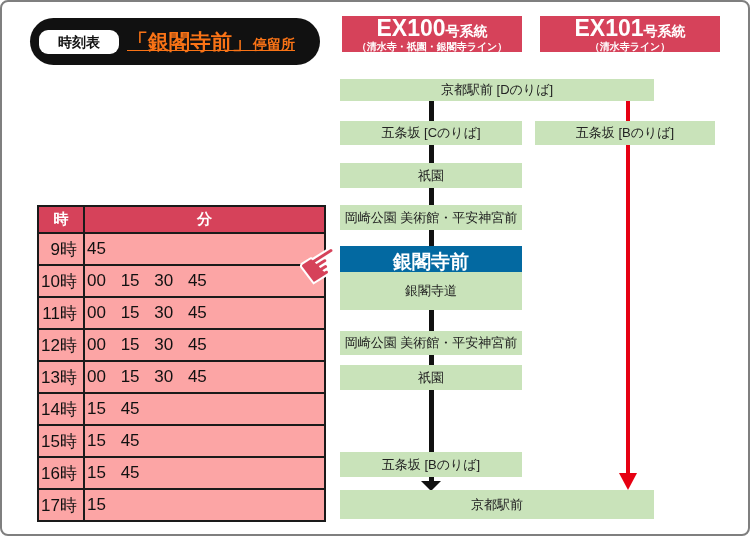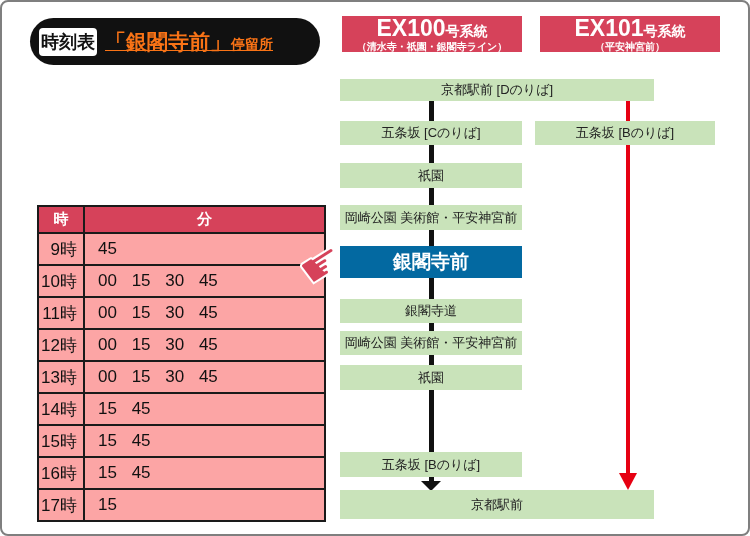--- a/index.html
+++ b/index.html
@@ -26,23 +26,23 @@
     border-radius: 24px;
     display: flex;
     align-items: center;
     padding-left: 9px;
     z-index: 3;
   }
   .title-badge {
     background: #fff;
     color: #111;
     font-weight: bold;
-    font-size: 18px;
-    border-radius: 4px;
-    padding: 5px 2px;
+    font-size: 14px;
+    border-radius: 9px;
+    padding: 5px 19px;
     line-height: 1;
     flex: 0 0 auto;
   }
   .title-text {
     color: #f97316;
     margin-left: 8px;
     white-space: nowrap;
     text-decoration: underline;
   }
   .title-main { font-size: 21px; font-weight: bold; }
@@ -122,21 +122,21 @@
     color: #fff;
     font-size: 19px;
     font-weight: bold;
     text-align: center;
   }
   .r-top    { top: 77px;  height: 22px; }
   .r2       { top: 119px; height: 24px; }
   .r3       { top: 161px; height: 25px; }
   .r4       { top: 203px; height: 25px; }
   .r5       { top: 244px; height: 32px; }
-  .r6       { top: 297px; height: 24px; }
+  .r6       { top: 270px; height: 38px; }
   .r7       { top: 329px; height: 24px; }
   .r8       { top: 363px; height: 25px; }
   .r9       { top: 405px; height: 25px; }
   .r10      { top: 450px; height: 25px; }
   .r-bottom { top: 488px; height: 29px; }
 
   
   .timetable {
     position: absolute;
     left: 35px; top: 203px;
@@ -157,21 +157,21 @@
     text-align: center;
   }
   .timetable td {
     height: 32px;
     font-size: 17px;
     color: #111;
     background: #fca5a5;
   }
   .col-hour { width: 46px; }
   .cell-hour { text-align: right; padding-right: 6px; }
-  .cell-min  { text-align: left; padding-left: 13px; word-spacing: 10px; }
+  .cell-min  { text-align: left; padding-left: 2px; word-spacing: 10px; }
 
   
   .pointer {
     position: absolute;
     left: 297px; top: 238px;
     font-size: 50px;
     color: #d6425a;
     -webkit-text-stroke: 2px #fff;
     transform: rotate(-32deg);
     z-index: 4;
@@ -188,21 +188,21 @@
     <span class="title-badge">時刻表</span>
     <span class="title-text"><span class="title-main">「銀閣寺前」</span><span class="title-suffix">停留所</span></span>
   </div>
 
   <div class="route-header ex100">
     <div><span class="route-code">EX100</span><span class="route-unit">号系統</span></div>
     <div class="route-subtitle">（清水寺・祇園・銀閣寺ライン）</div>
   </div>
   <div class="route-header ex101">
     <div><span class="route-code">EX101</span><span class="route-unit">号系統</span></div>
-    <div class="route-subtitle">（平安神宮前）</div>
+    <div class="route-subtitle">（清水寺ライン）</div>
   </div>
 
   <div class="line-black"></div>
   <div class="arrow-black"></div>
   <div class="line-red"></div>
   <div class="arrow-red"></div>
 
   <div class="stop wide r-top">京都駅前 [Dのりば]</div>
 
   <div class="stop col-ex100 r2">五条坂 [Cのりば]</div>

